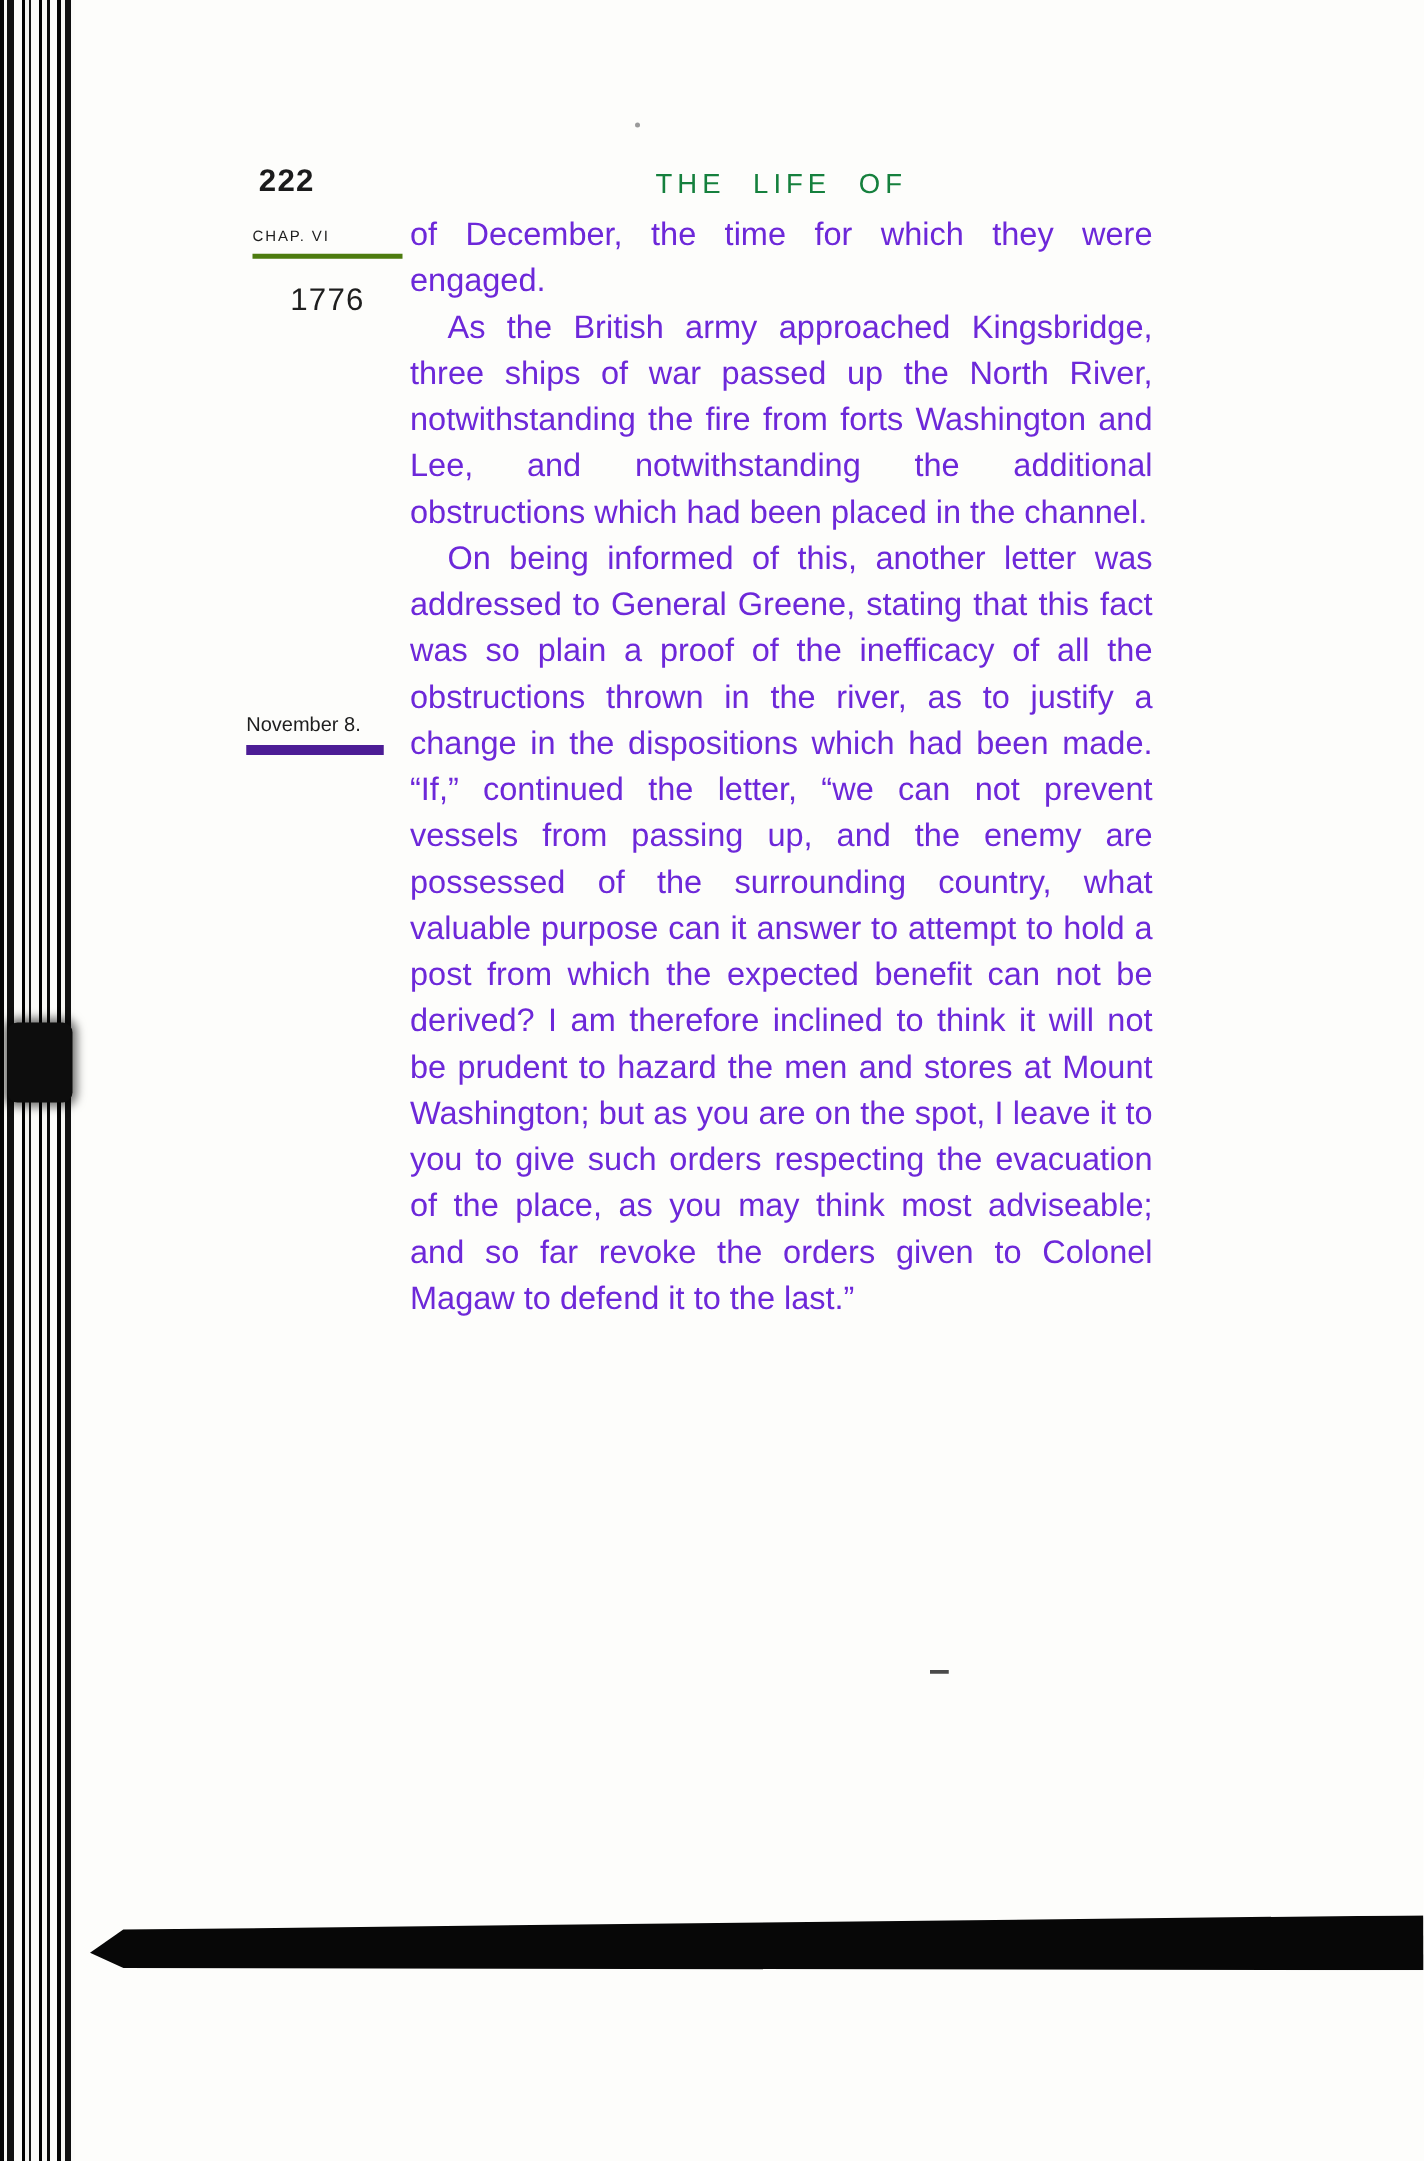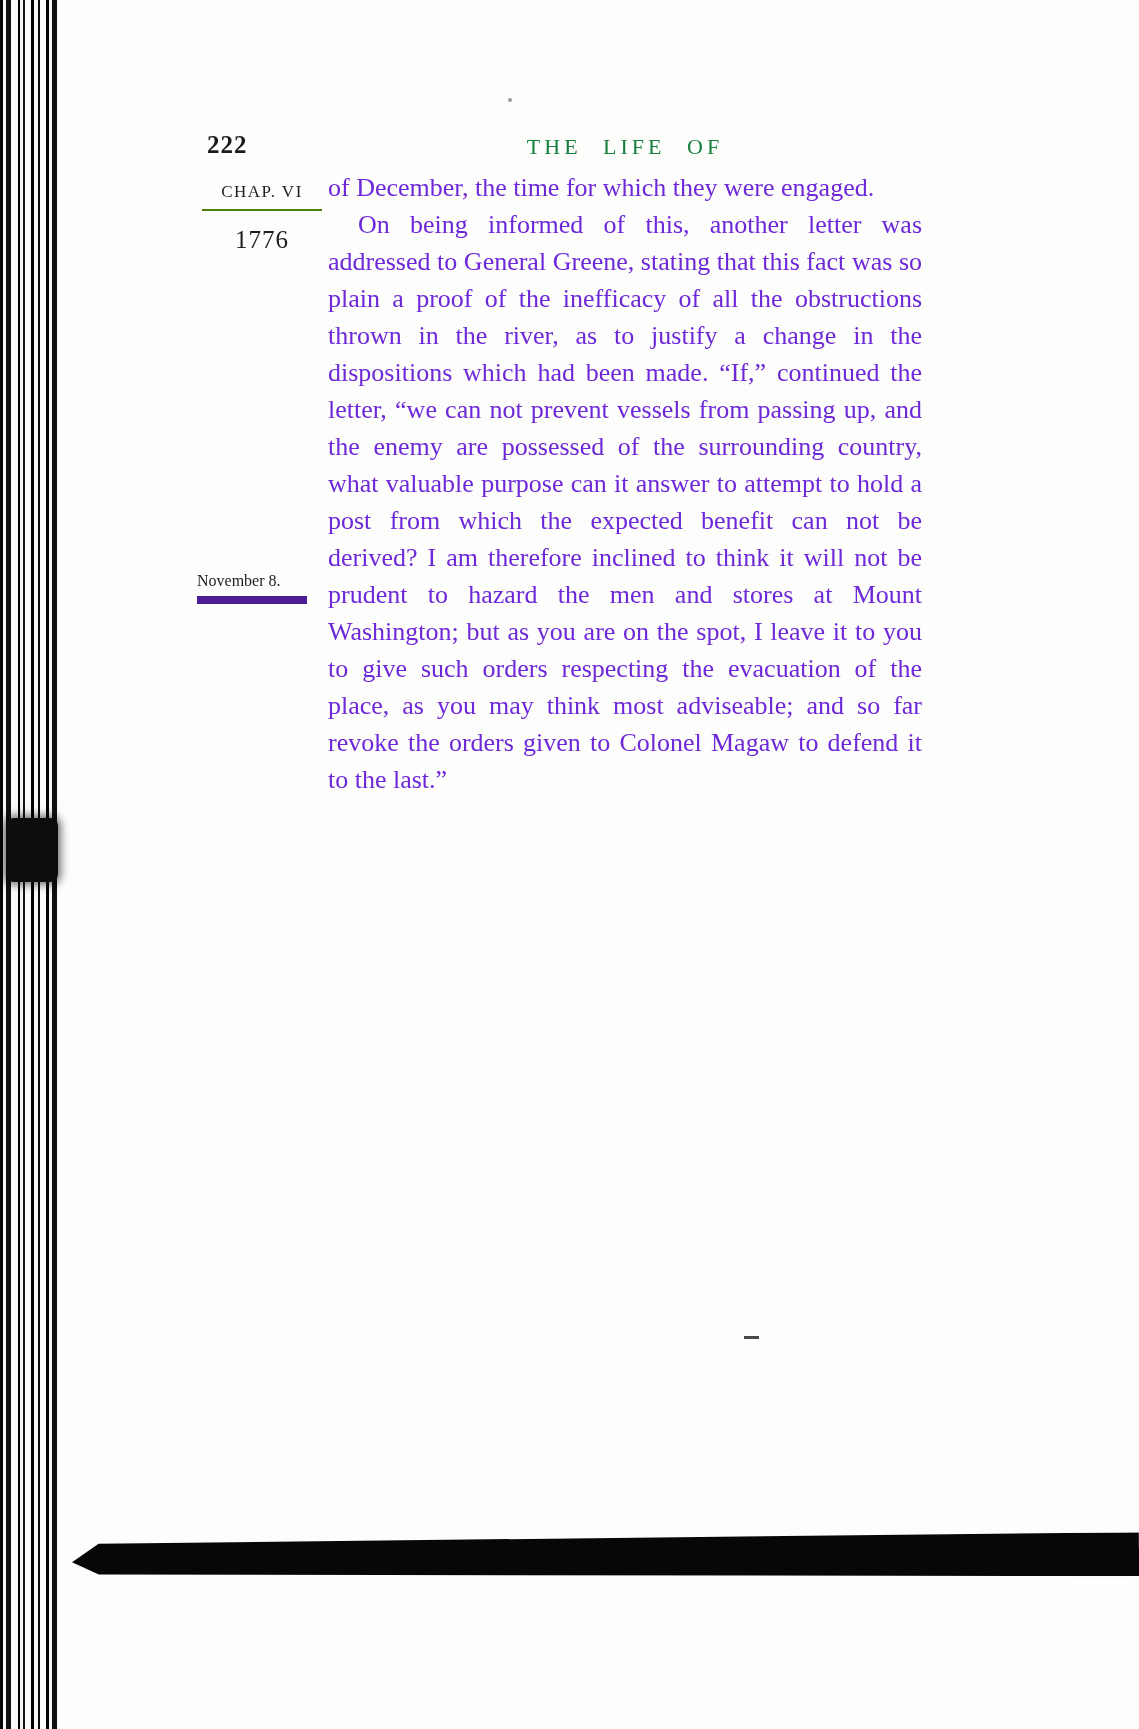--- a/index.html
+++ b/index.html
@@ -6,21 +6,21 @@
     margin: 0;
     padding: 0;
     background: #ffffff;
   }
   .page {
     position: relative;
     width: 1139px;
     height: 1729px;
     background: #fdfdfb;
     overflow: hidden;
-    font-family: Liberation Serif, serif;
+    font-family: Liberation Sans, sans-serif;
     color: #1b1b1b;
   }
 
   
   .binding {
     position: absolute;
     left: 0;
     top: 0;
     width: 60px;
     height: 100%;
@@ -82,24 +82,24 @@
   }
 
   .note {
     position: absolute;
     color: #1e1e1e;
   }
   .note-chap {
     left: 202px;
     top: 182px;
     width: 120px;
-    text-align: center;
-    font-size: 17px;
+    text-align: left;
+    font-size: 12px;
     letter-spacing: 1.5px;
-    border-bottom: 2px solid #4d7c0f;
+    border-bottom: 4px solid #4d7c0f;
     padding-bottom: 7px;
   }
   .note-year {
     left: 202px;
     top: 226px;
     width: 120px;
     text-align: center;
     font-size: 25px;
     letter-spacing: 1px;
   }
@@ -162,20 +162,21 @@
   <div class="running-title">THE LIFE OF</div>
 
   <div class="note note-chap">CHAP. VI</div>
 
   <div class="note note-year">1776</div>
 
   <div class="note note-date">November 8.</div>
 
   <div class="body-text">
       <p>of December, the time for which they were engaged.</p>
+      <p class="indent">As the British army approached Kingsbridge, three ships of war passed up the North River, notwithstanding the fire from forts Washington and Lee, and notwithstanding the additional obstructions which had been placed in the channel.</p>
       <p class="indent">On being informed of this, another letter was addressed to General Greene, stating that this fact was so plain a proof of the inefficacy of all the obstructions thrown in the river, as to justify a change in the dispositions which had been made. “If,” continued the letter, “we can not prevent vessels from passing up, and the enemy are possessed of the surrounding country, what valuable purpose can it answer to attempt to hold a post from which the expected benefit can not be derived? I am therefore inclined to think it will not be prudent to hazard the men and stores at Mount Washington; but as you are on the spot, I leave it to you to give such orders respecting the evacuation of the place, as you may think most adviseable; and so far revoke the orders given to Colonel Magaw to defend it to the last.”</p>
     </div>
 
   <div class="speck-1"></div>
   <div class="speck-2"></div>
 
   <div class="bottom-bar"></div>
 
 </div>
 

